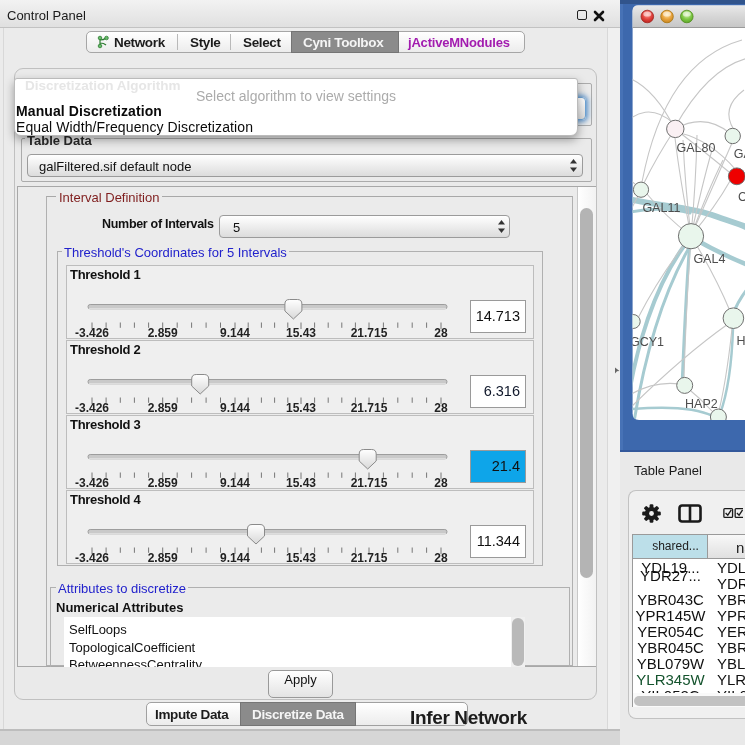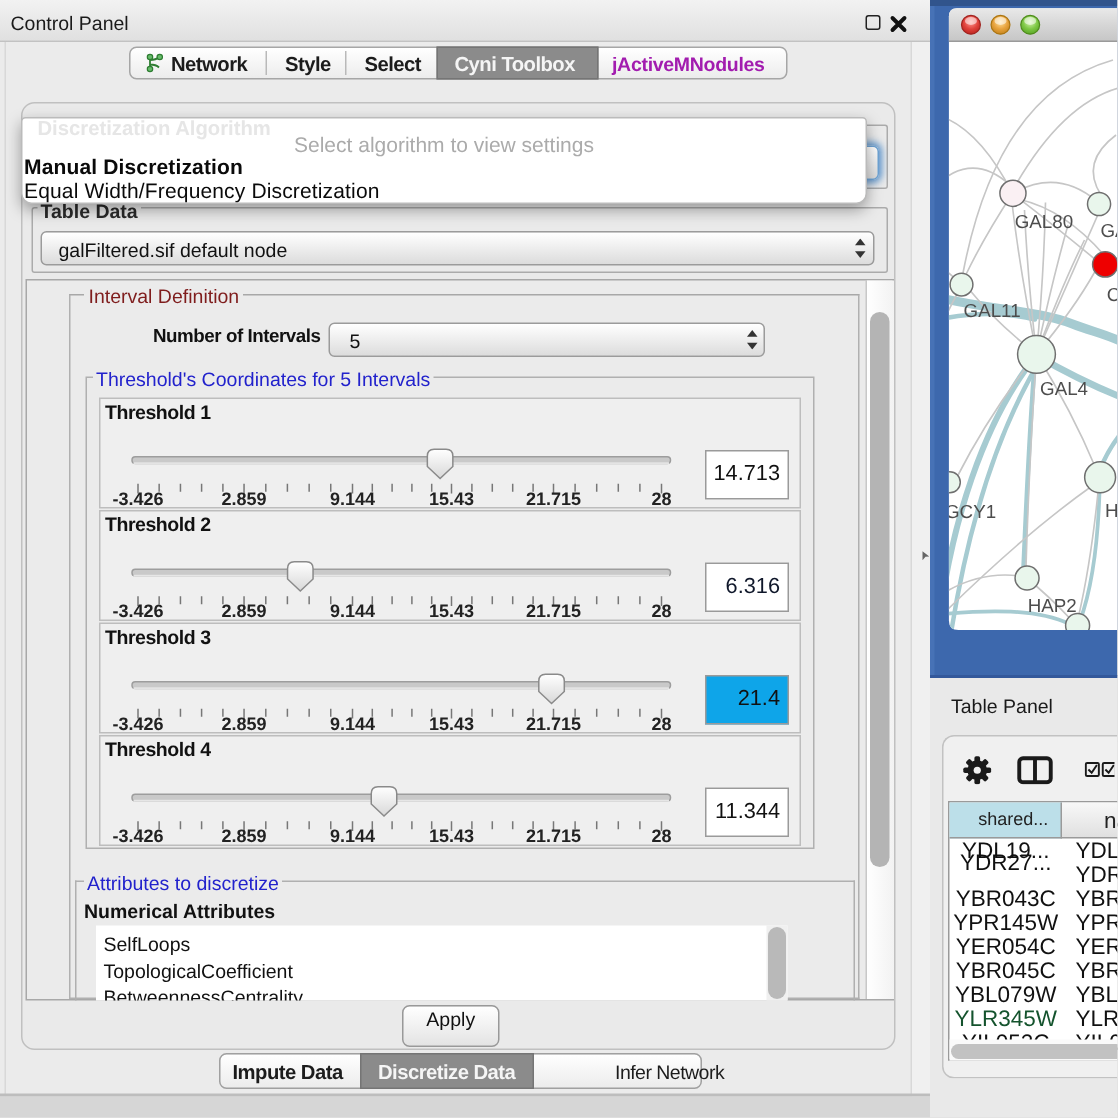--- a/index.html
+++ b/index.html
@@ -186,21 +186,21 @@
 </div>
 <div class="abs" style="left:511px;top:617px;width:14px;height:50px;background:#f0f0f0;"></div>
 <div class="abs" style="left:512px;top:618px;width:12px;height:48px;background:#b9b9b9;border-radius:6px;"></div>
 
 <div class="abs" style="left:268px;top:670px;width:65px;height:28px;background:linear-gradient(#ffffff,#e3e3e3);border:1px solid #999;border-radius:5px;text-align:center;font-size:13px;color:#111;line-height:18px;">Apply</div>
 
 <div class="abs" style="left:146px;top:702px;width:322px;height:24px;background:linear-gradient(#ffffff,#ececec);border:1px solid #a0a0a0;border-radius:5px;"></div>
 <div class="abs" style="left:155px;top:707px;font-size:13.5px;font-weight:bold;letter-spacing:-0.35px;color:#1c1c1c;">Impute Data</div>
 <div class="abs" style="left:240px;top:702px;width:116px;height:24px;background:#8b8b8b;border:1px solid #757575;"></div>
 <div class="abs" style="left:252px;top:707px;font-size:13.5px;font-weight:bold;letter-spacing:-0.35px;color:#f5f5f5;">Discretize Data</div>
-<div class="abs" style="left:362px;top:707px;font-size:13px;font-weight:normal;letter-spacing:-0.35px;color:#1c1c1c;padding-left:48px;">Infer Network</div>
+<div class="abs" style="left:362px;top:707px;font-size:19px;font-weight:bold;letter-spacing:-0.35px;color:#1c1c1c;padding-left:48px;">Infer Network</div>
 
 <div class="abs" style="left:0;top:729px;width:620px;height:2px;background:#bdbdbd;"></div>
 <div class="abs" style="left:0;top:731px;width:620px;height:14px;background:#d6d6d6;"></div>
 
 <div class="abs" style="left:14px;top:78px;width:564px;height:58px;background:#ffffff;border:1px solid #bbbbbb;border-radius:3px 3px 7px 7px;box-shadow:0 4px 10px rgba(0,0,0,0.35);"></div>
 <div class="abs" style="left:25px;top:78px;font-size:13.5px;font-weight:bold;color:#e6e6e6;">Discretization Algorithm</div>
 <div class="abs" style="left:14px;top:88px;width:564px;text-align:center;font-size:14px;color:#ababab;">Select algorithm to view settings</div>
 <div class="abs" style="left:16px;top:103px;font-size:14px;font-weight:bold;letter-spacing:0.1px;color:#0a0a0a;">Manual Discretization</div>
 <div class="abs" style="left:16px;top:119px;font-size:14px;letter-spacing:0.1px;color:#0a0a0a;">Equal Width/Frequency Discretization</div>
 

